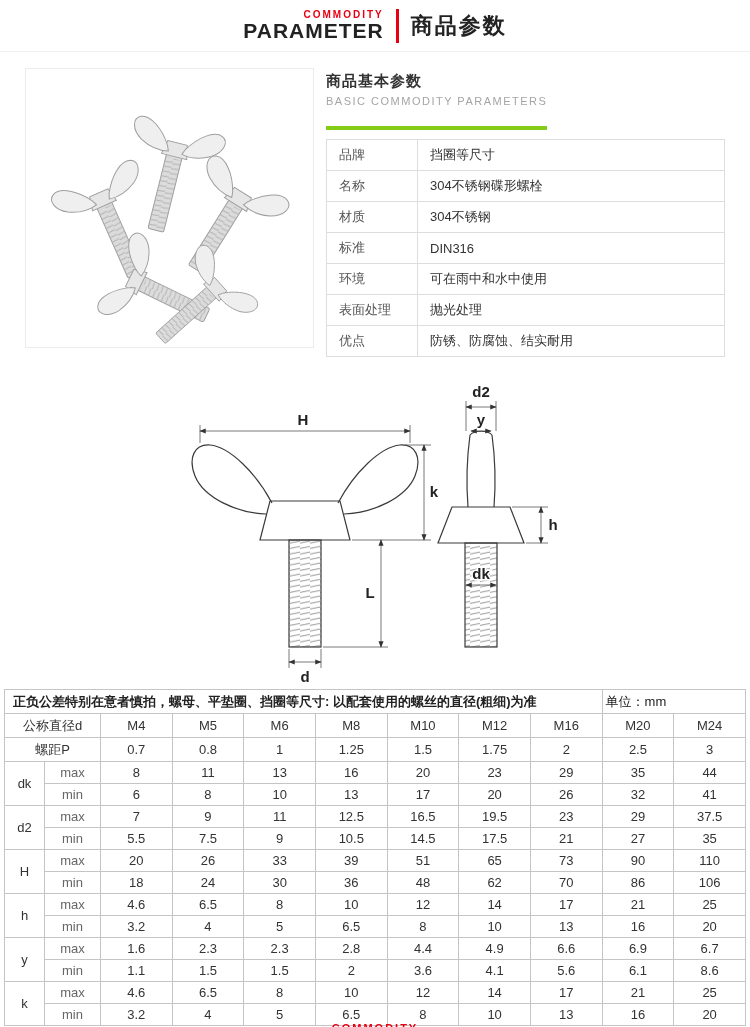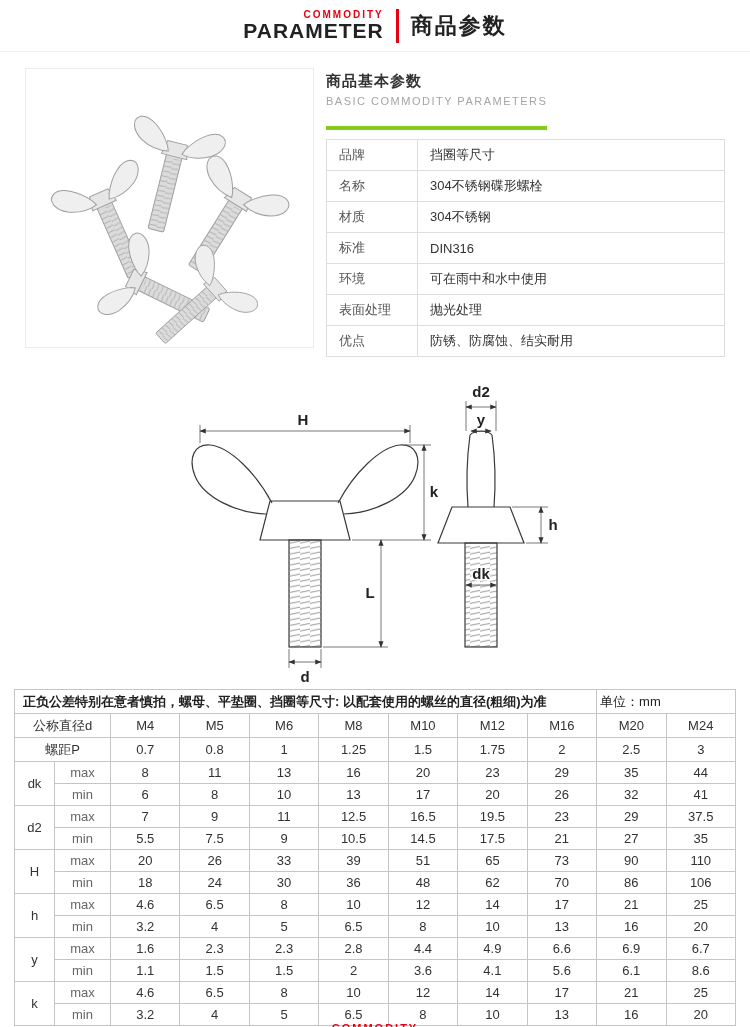--- a/index.html
+++ b/index.html
@@ -23,21 +23,21 @@
   .basic-subtitle { display:inline-block; font-size:11px; color:#a5a5a5; letter-spacing:1.5px; margin-top:4px; padding-bottom:19px; border-bottom:4px solid #84cc16; }
   .basic-table { width:100%; border-collapse:collapse; margin-top:9px; }
   .basic-table td { border:1px solid #ddd; font-size:13px; padding:6px 12px; height:29px; }
   .basic-table td.bl { width:91px; color:#555; }
   .basic-table td.bv { color:#333; }
 
   
   .diagram { margin-top:28px; }
 
   
-  .spec-section { margin:0 14px; }
+  .spec-section { margin:0 4px; }
   .spec { width:100%; border-collapse:collapse; table-layout:fixed; }
   .spec td { border:1px solid #c5c5c5; font-size:13px; text-align:center; padding:2.5px 3px; color:#333; height:22px; }
   .spec td.note { text-align:left; font-weight:bold; color:#222; padding-left:8px; }
   .spec td.unit { text-align:left; padding-right:8px; color:#222; }
   .spec td.hd { color:#333; }
   .spec td.gname { color:#333; }
   .spec td.mm { color:#666; }
 
   
   .footer { position:absolute; left:0; bottom:-7px; width:100%; text-align:center; font-size:11px; font-weight:bold; color:#e60012; letter-spacing:2px; }

